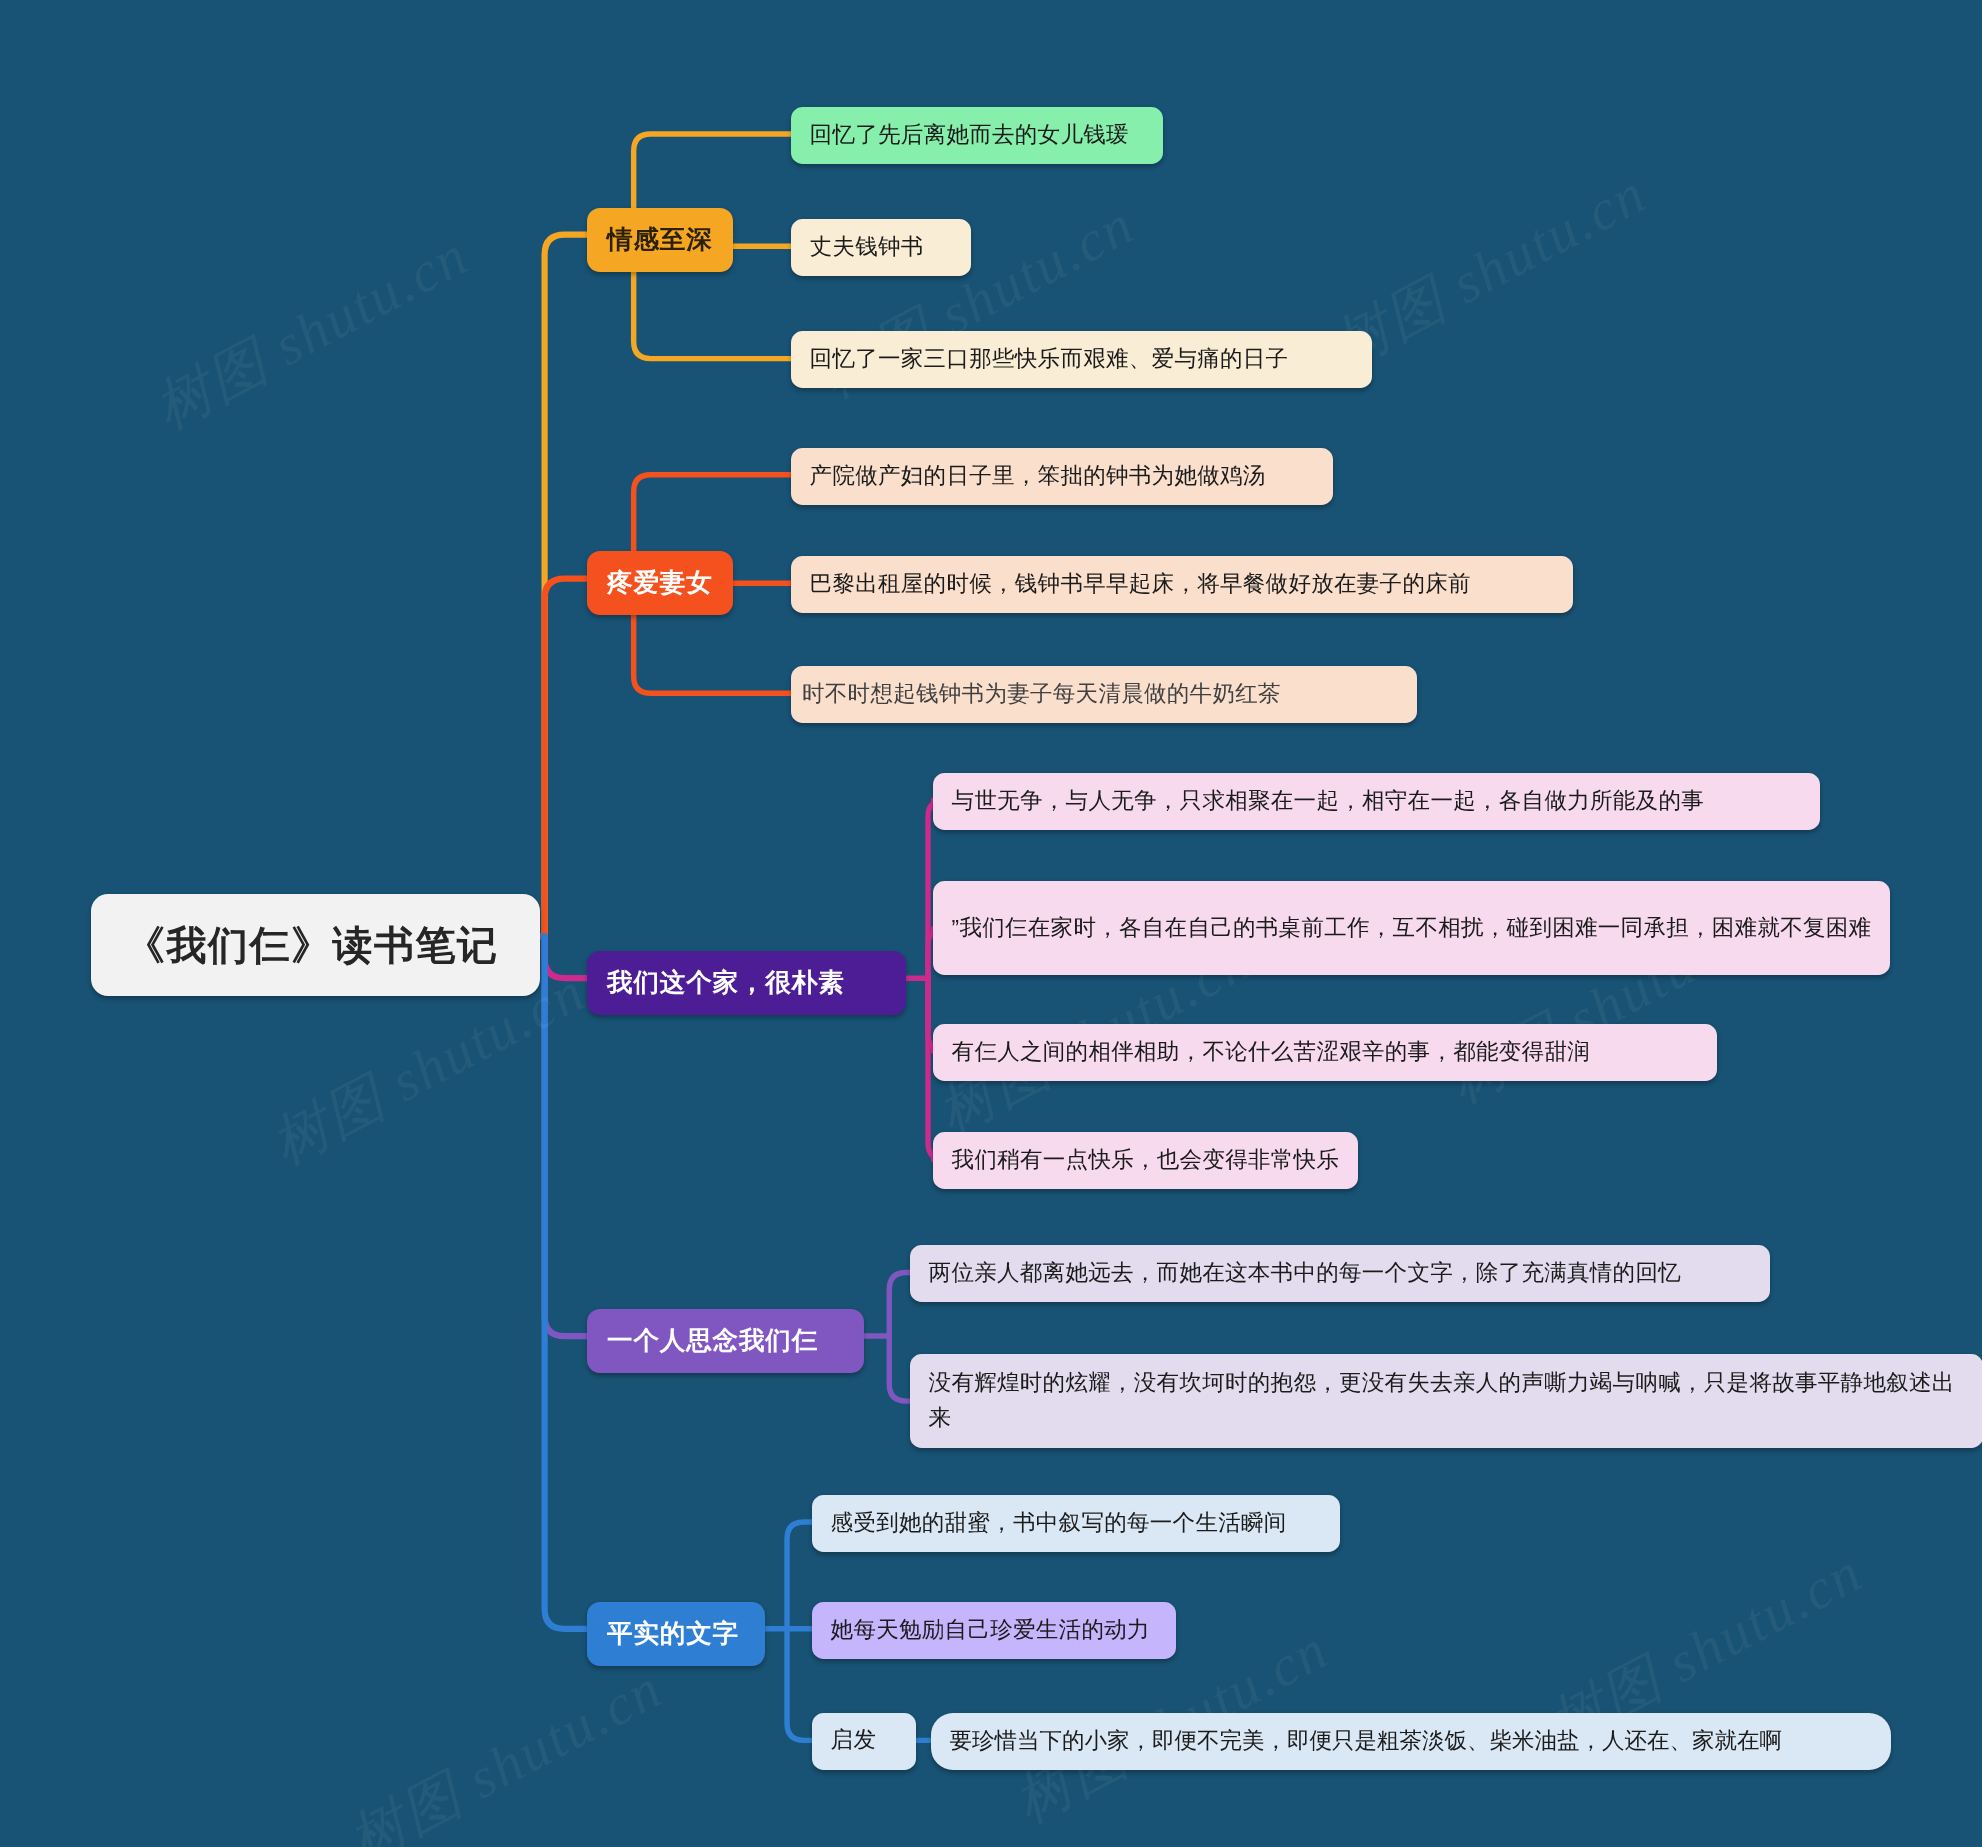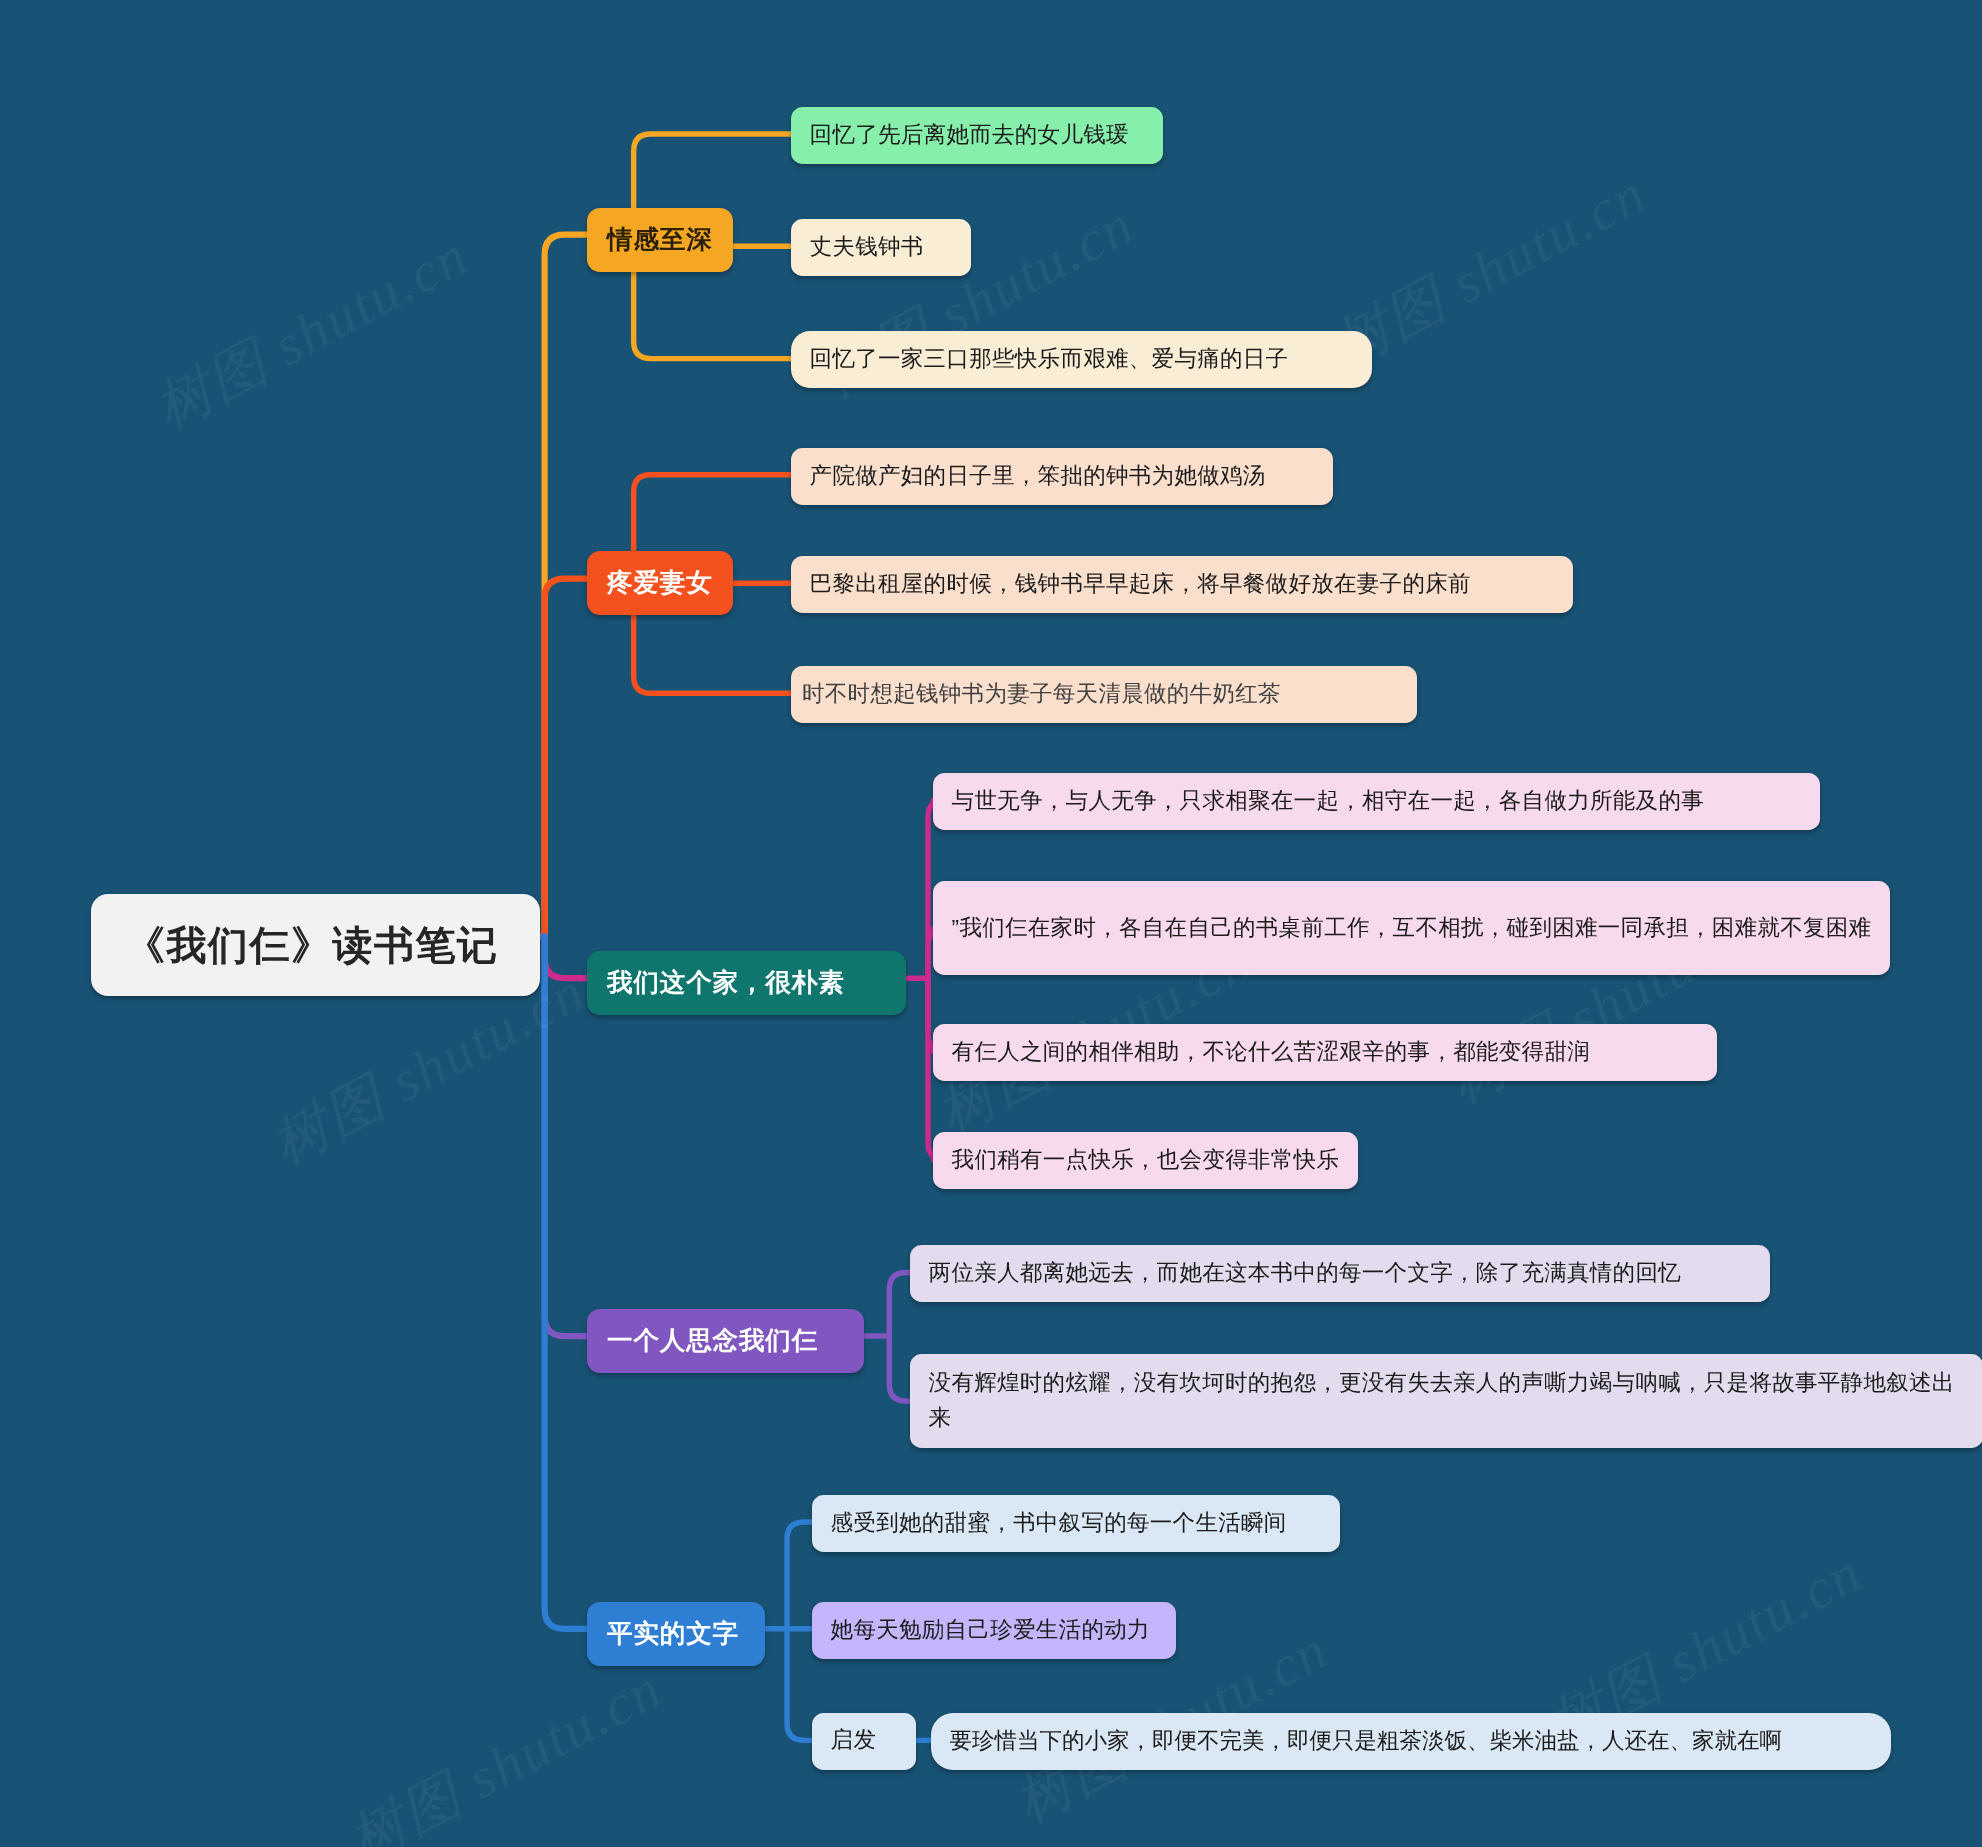--- a/index.html
+++ b/index.html
@@ -116,26 +116,26 @@
       <div class="watermark" style="left: 1433px; top: 968px;">树图 shutu.cn</div>
       <div class="watermark" style="left: 333px; top: 1727px;">树图 shutu.cn</div>
       <div class="watermark" style="left: 999px; top: 1688px;">树图 shutu.cn</div>
       <div class="watermark" style="left: 1533px; top: 1611px;">树图 shutu.cn</div>
     </div>
   <div id="nodes">
       <div class="node root" style="left: 91px; top: 894px; min-width: 449px; min-height: 84px; background: rgb(242, 242, 242); color: rgb(38, 38, 38);">《我们仨》读书笔记</div>
       <div class="node lvl1" style="left: 587px; top: 208px; min-width: 143px; min-height: 54px; background: rgb(245, 166, 35); color: rgb(43, 32, 0);">情感至深</div>
       <div class="node lvl2" style="left: 791px; top: 107px; min-width: 372px; min-height: 54px; background: #86efac; color: rgb(27, 27, 27);">回忆了先后离她而去的女儿钱瑗</div>
       <div class="node lvl2" style="left: 791px; top: 219px; min-width: 180px; min-height: 54px; background: rgb(250, 237, 213); color: rgb(27, 27, 27); text-align: right;">丈夫钱钟书</div>
-      <div class="node lvl2" style="left: 791px; top: 331px; min-width: 581px; min-height: 54px; background: rgb(250, 237, 213); color: rgb(27, 27, 27); border-radius: 19px;">回忆了一家三口那些快乐而艰难、爱与痛的日子</div>
+      <div class="node lvl2" style="left: 791px; top: 331px; min-width: 581px; min-height: 54px; background: rgb(250, 237, 213); color: rgb(27, 27, 27);">回忆了一家三口那些快乐而艰难、爱与痛的日子</div>
       <div class="node lvl1" style="left: 587px; top: 551px; min-width: 143px; min-height: 54px; background: rgb(244, 81, 30); color: rgb(255, 255, 255);">疼爱妻女</div>
       <div class="node lvl2" style="left: 791px; top: 448px; min-width: 542px; min-height: 54px; background: rgb(251, 223, 205); color: rgb(27, 27, 27);">产院做产妇的日子里，笨拙的钟书为她做鸡汤</div>
       <div class="node lvl2" style="left: 791px; top: 556px; min-width: 782px; min-height: 54px; background: rgb(251, 223, 205); color: rgb(27, 27, 27);">巴黎出租屋的时候，钱钟书早早起床，将早餐做好放在妻子的床前</div>
       <div class="node lvl2" style="left: 791px; top: 666px; min-width: 626px; min-height: 54px; background: rgb(251, 223, 205); color: #404040; padding-left: 11px;">时不时想起钱钟书为妻子每天清晨做的牛奶红茶</div>
-      <div class="node lvl1" style="left: 587px; top: 951px; min-width: 319px; min-height: 54px; background: #0f766e; color: rgb(255, 255, 255);">我们这个家，很朴素</div>
+      <div class="node lvl1" style="left: 587px; top: 951px; min-width: 319px; min-height: 54px; background: #4c1d95; color: rgb(255, 255, 255);">我们这个家，很朴素</div>
       <div class="node lvl2" style="left: 933px; top: 773px; min-width: 887px; min-height: 54px; background: rgb(247, 218, 238); color: rgb(27, 27, 27);">与世无争，与人无争，只求相聚在一起，相守在一起，各自做力所能及的事</div>
       <div class="node lvl2" style="left: 933px; top: 881px; min-width: 887px; min-height: 94px; background: rgb(247, 218, 238); color: rgb(27, 27, 27);">”我们仨在家时，各自在自己的书桌前工作，互不相扰，碰到困难一同承担，困难就不复困难</div>
       <div class="node lvl2" style="left: 933px; top: 1024px; min-width: 784px; min-height: 54px; background: rgb(247, 218, 238); color: rgb(27, 27, 27);">有仨人之间的相伴相助，不论什么苦涩艰辛的事，都能变得甜润</div>
       <div class="node lvl2" style="left: 933px; top: 1132px; min-width: 290px; min-height: 54px; background: rgb(247, 218, 238); color: rgb(27, 27, 27);">我们稍有一点快乐，也会变得非常快乐</div>
       <div class="node lvl1" style="left: 587px; top: 1309px; min-width: 277px; min-height: 54px; background: rgb(128, 86, 192); color: rgb(255, 255, 255);">一个人思念我们仨</div>
       <div class="node lvl2" style="left: 910px; top: 1245px; min-width: 860px; min-height: 54px; background: rgb(227, 220, 239); color: rgb(27, 27, 27);">两位亲人都离她远去，而她在这本书中的每一个文字，除了充满真情的回忆</div>
       <div class="node lvl2" style="left: 910px; top: 1354px; min-width: 836px; min-height: 94px; background: rgb(227, 220, 239); color: rgb(27, 27, 27);">没有辉煌时的炫耀，没有坎坷时的抱怨，更没有失去亲人的声嘶力竭与呐喊，只是将故事平静地叙述出来</div>
       <div class="node lvl1" style="left: 587px; top: 1602px; min-width: 178px; min-height: 54px; background: rgb(46, 127, 212); color: rgb(255, 255, 255);">平实的文字</div>
       <div class="node lvl2" style="left: 812px; top: 1495px; min-width: 528px; min-height: 54px; background: rgb(218, 231, 244); color: rgb(27, 27, 27);">感受到她的甜蜜，书中叙写的每一个生活瞬间</div>
       <div class="node lvl2" style="left: 812px; top: 1602px; min-width: 364px; min-height: 54px; background: #c4b5fd; color: rgb(27, 27, 27);">她每天勉励自己珍爱生活的动力</div>

